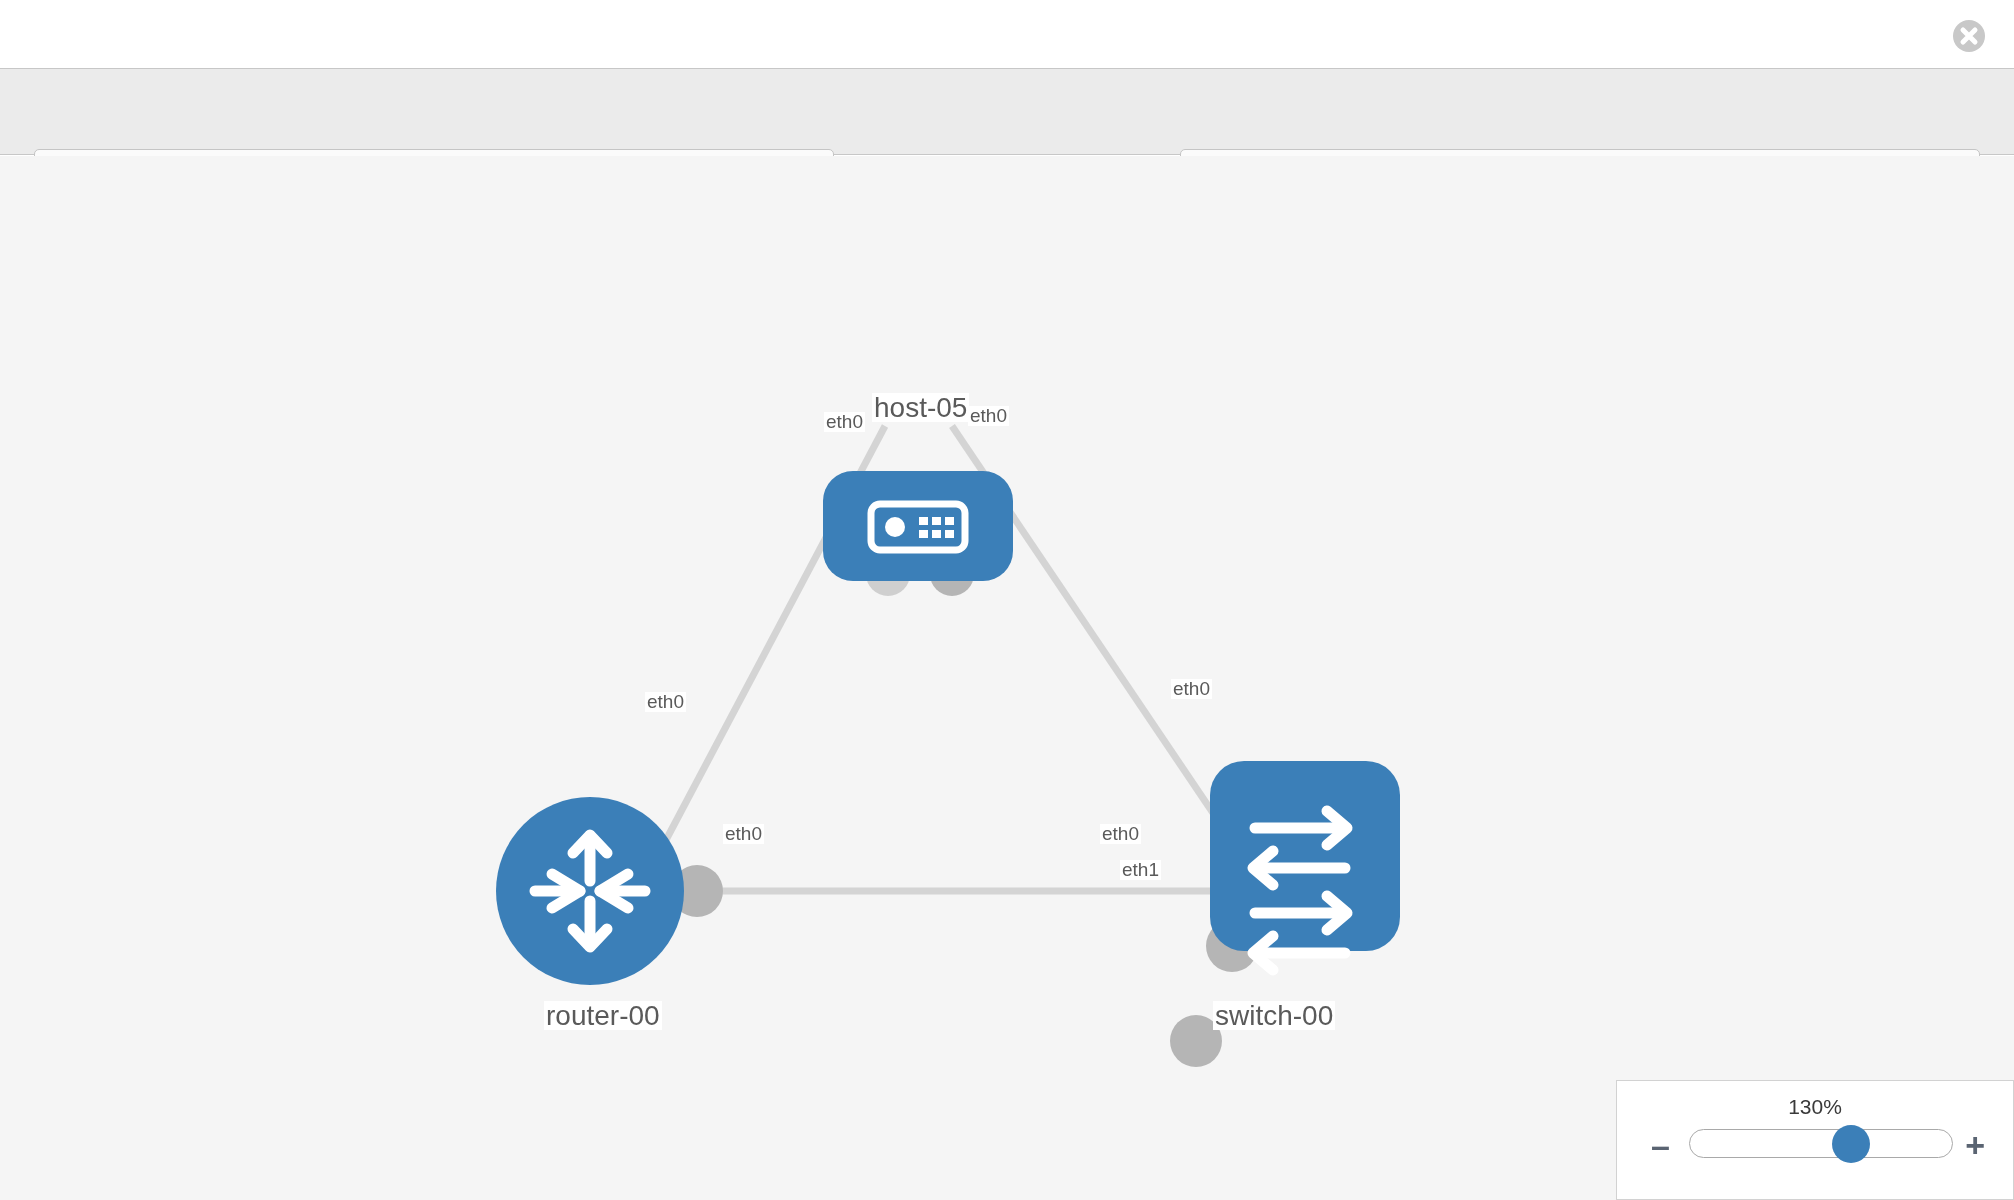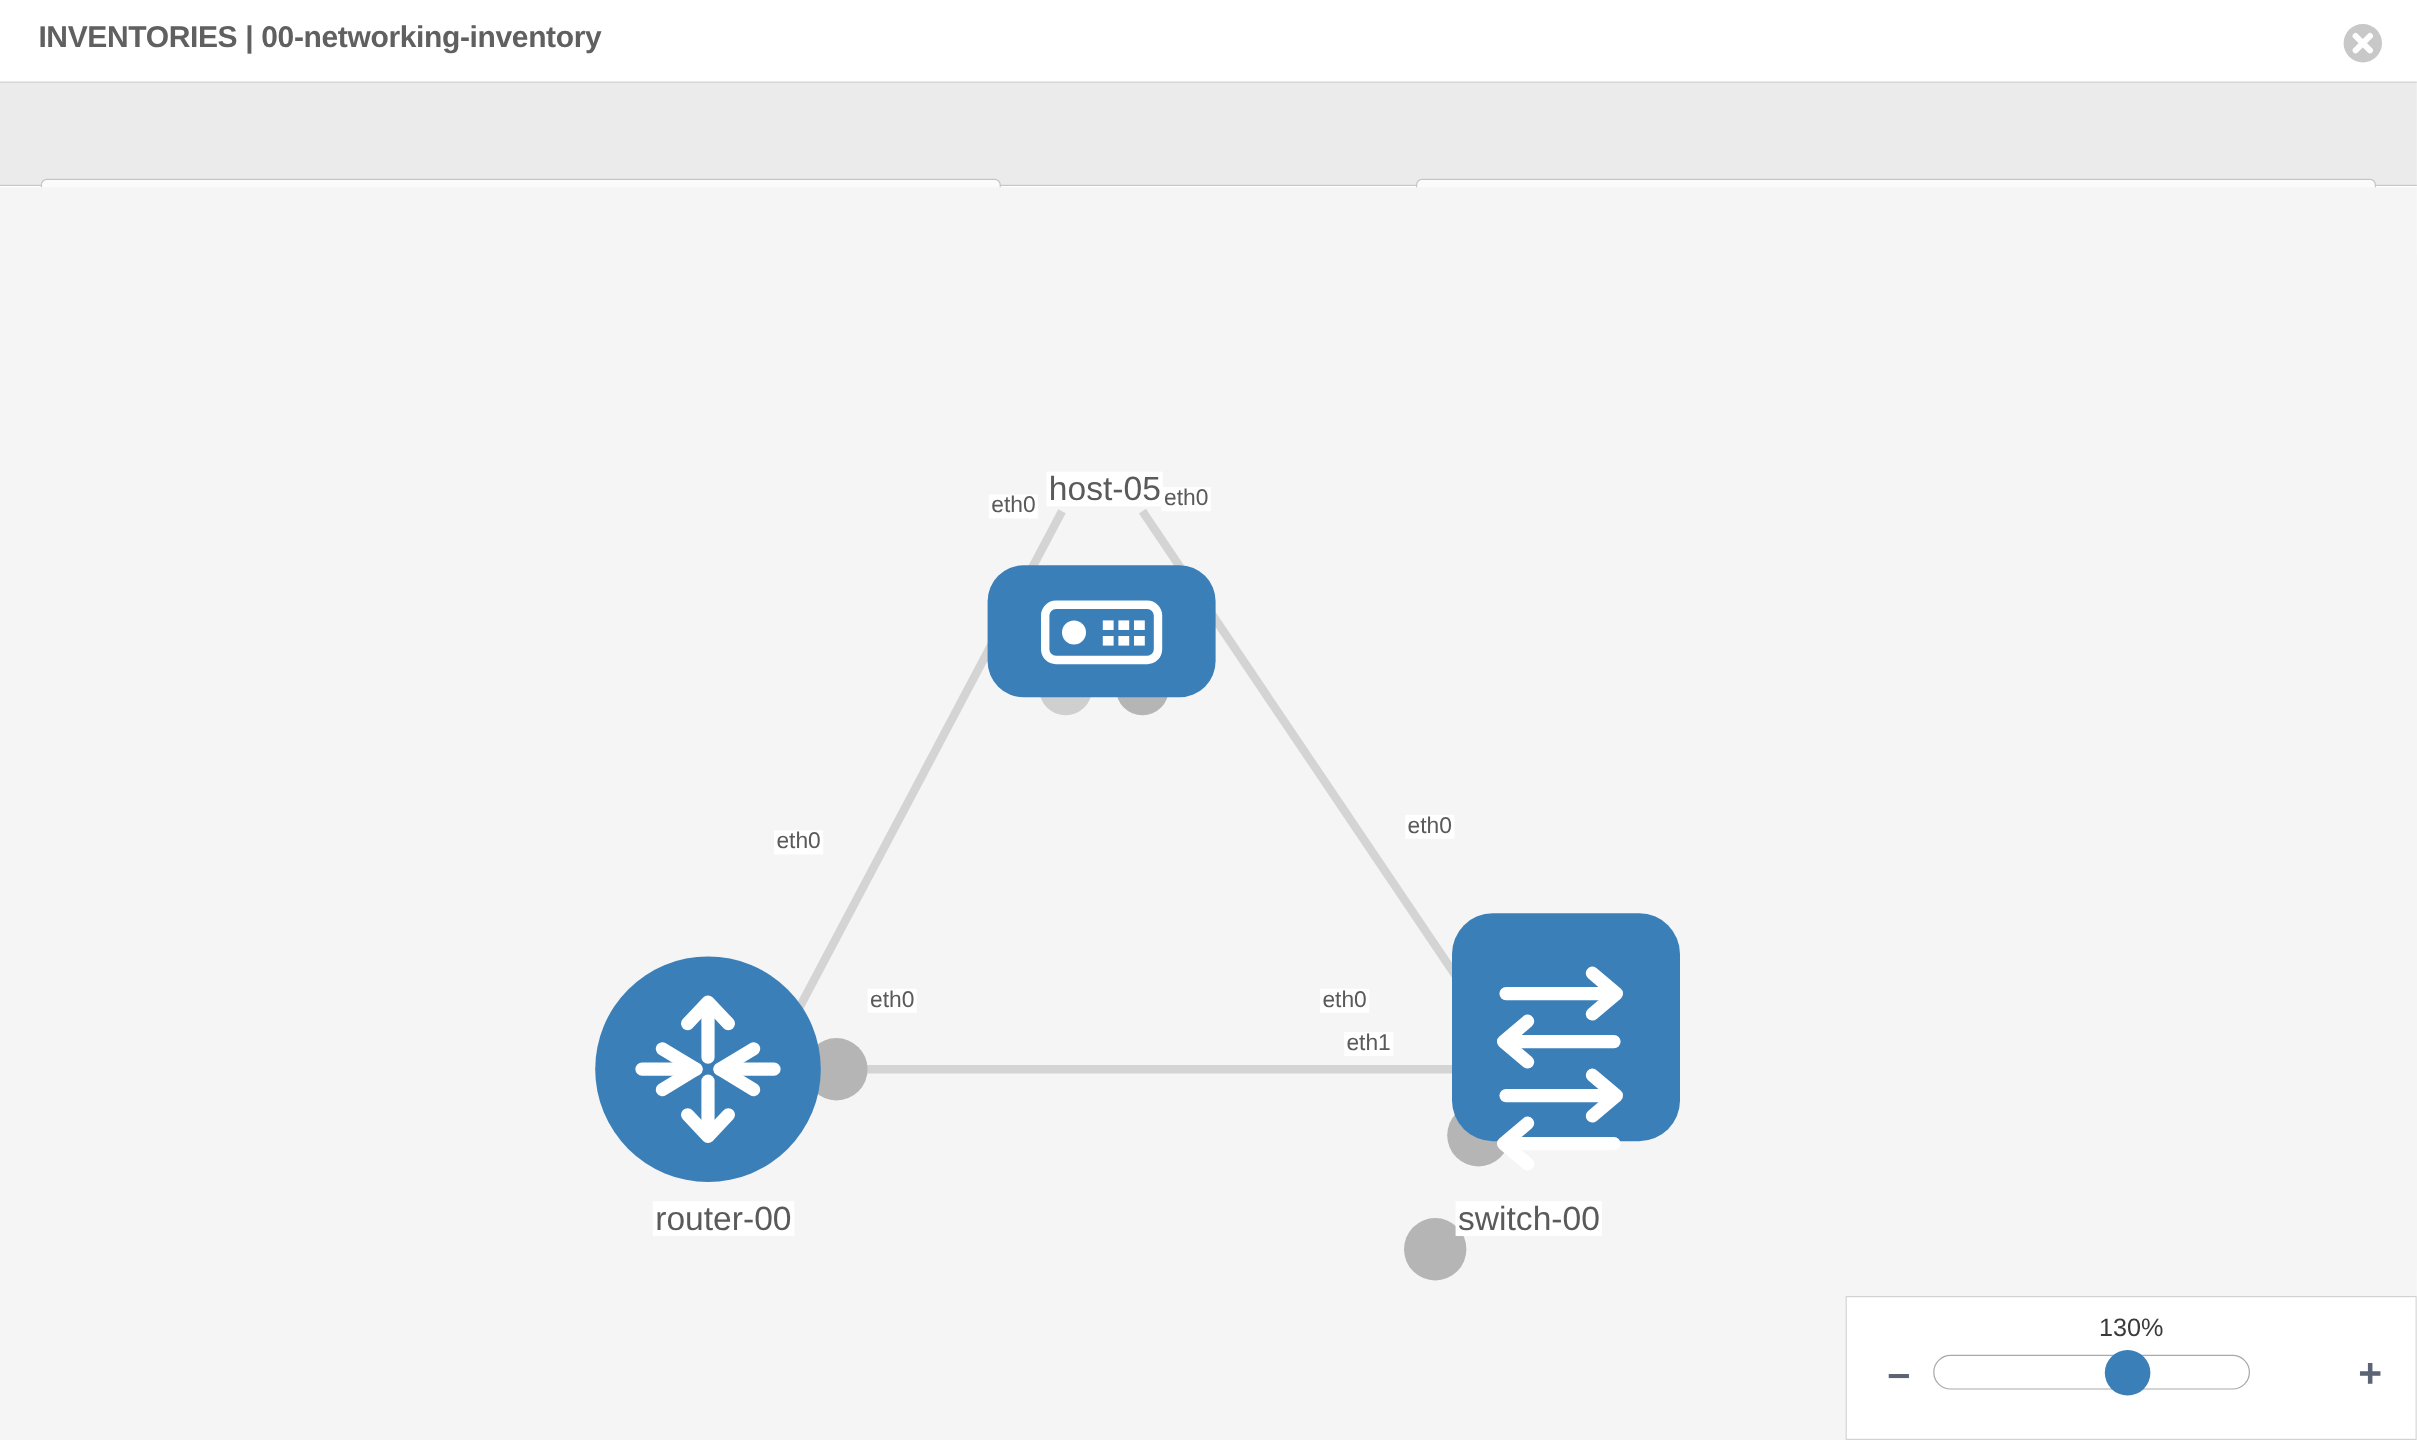--- a/index.html
+++ b/index.html
@@ -93,21 +93,21 @@
     color: #5a5a5a;
     white-space: nowrap;
     line-height: 1.05;
   }
   .node-name { font-size: 28px; padding: 0 2px; }
   .iface-label { font-size: 19px; padding: 0 2px; }
 
   
   .zoom-panel {
     position: absolute; right: 0; bottom: 0;
-    width: 476px; height: 120px;
+    width: 398px; height: 120px;
     background: #ffffff;
     border: 1px solid #d2d2d2;
   }
   .zoom-value {
     position: absolute; left: 0; right: 0; top: 14px;
     text-align: center;
     font-size: 21px;
     color: #3a3a3a;
   }
   .zoom-minus, .zoom-plus {
@@ -134,21 +134,20 @@
     width: 38px; height: 38px;
     border-radius: 50%;
     background: #3b7fb8;
     cursor: grab;
   }
 </style>
 </head>
 <body>
 
 <div class="header">
-  <div class="header-title">INVENTORIES | 00-networking-inventory</div>
   <div class="close-btn">
     <svg width="32" height="32" viewBox="0 0 32 32">
       <path d="M10 10 L22 22 M22 10 L10 22" stroke="#ffffff" stroke-width="5" stroke-linecap="round"></path>
     </svg>
   </div>
 </div>
 
 <div class="toolbar">
 
   <div class="select-box" id="actions-select">

